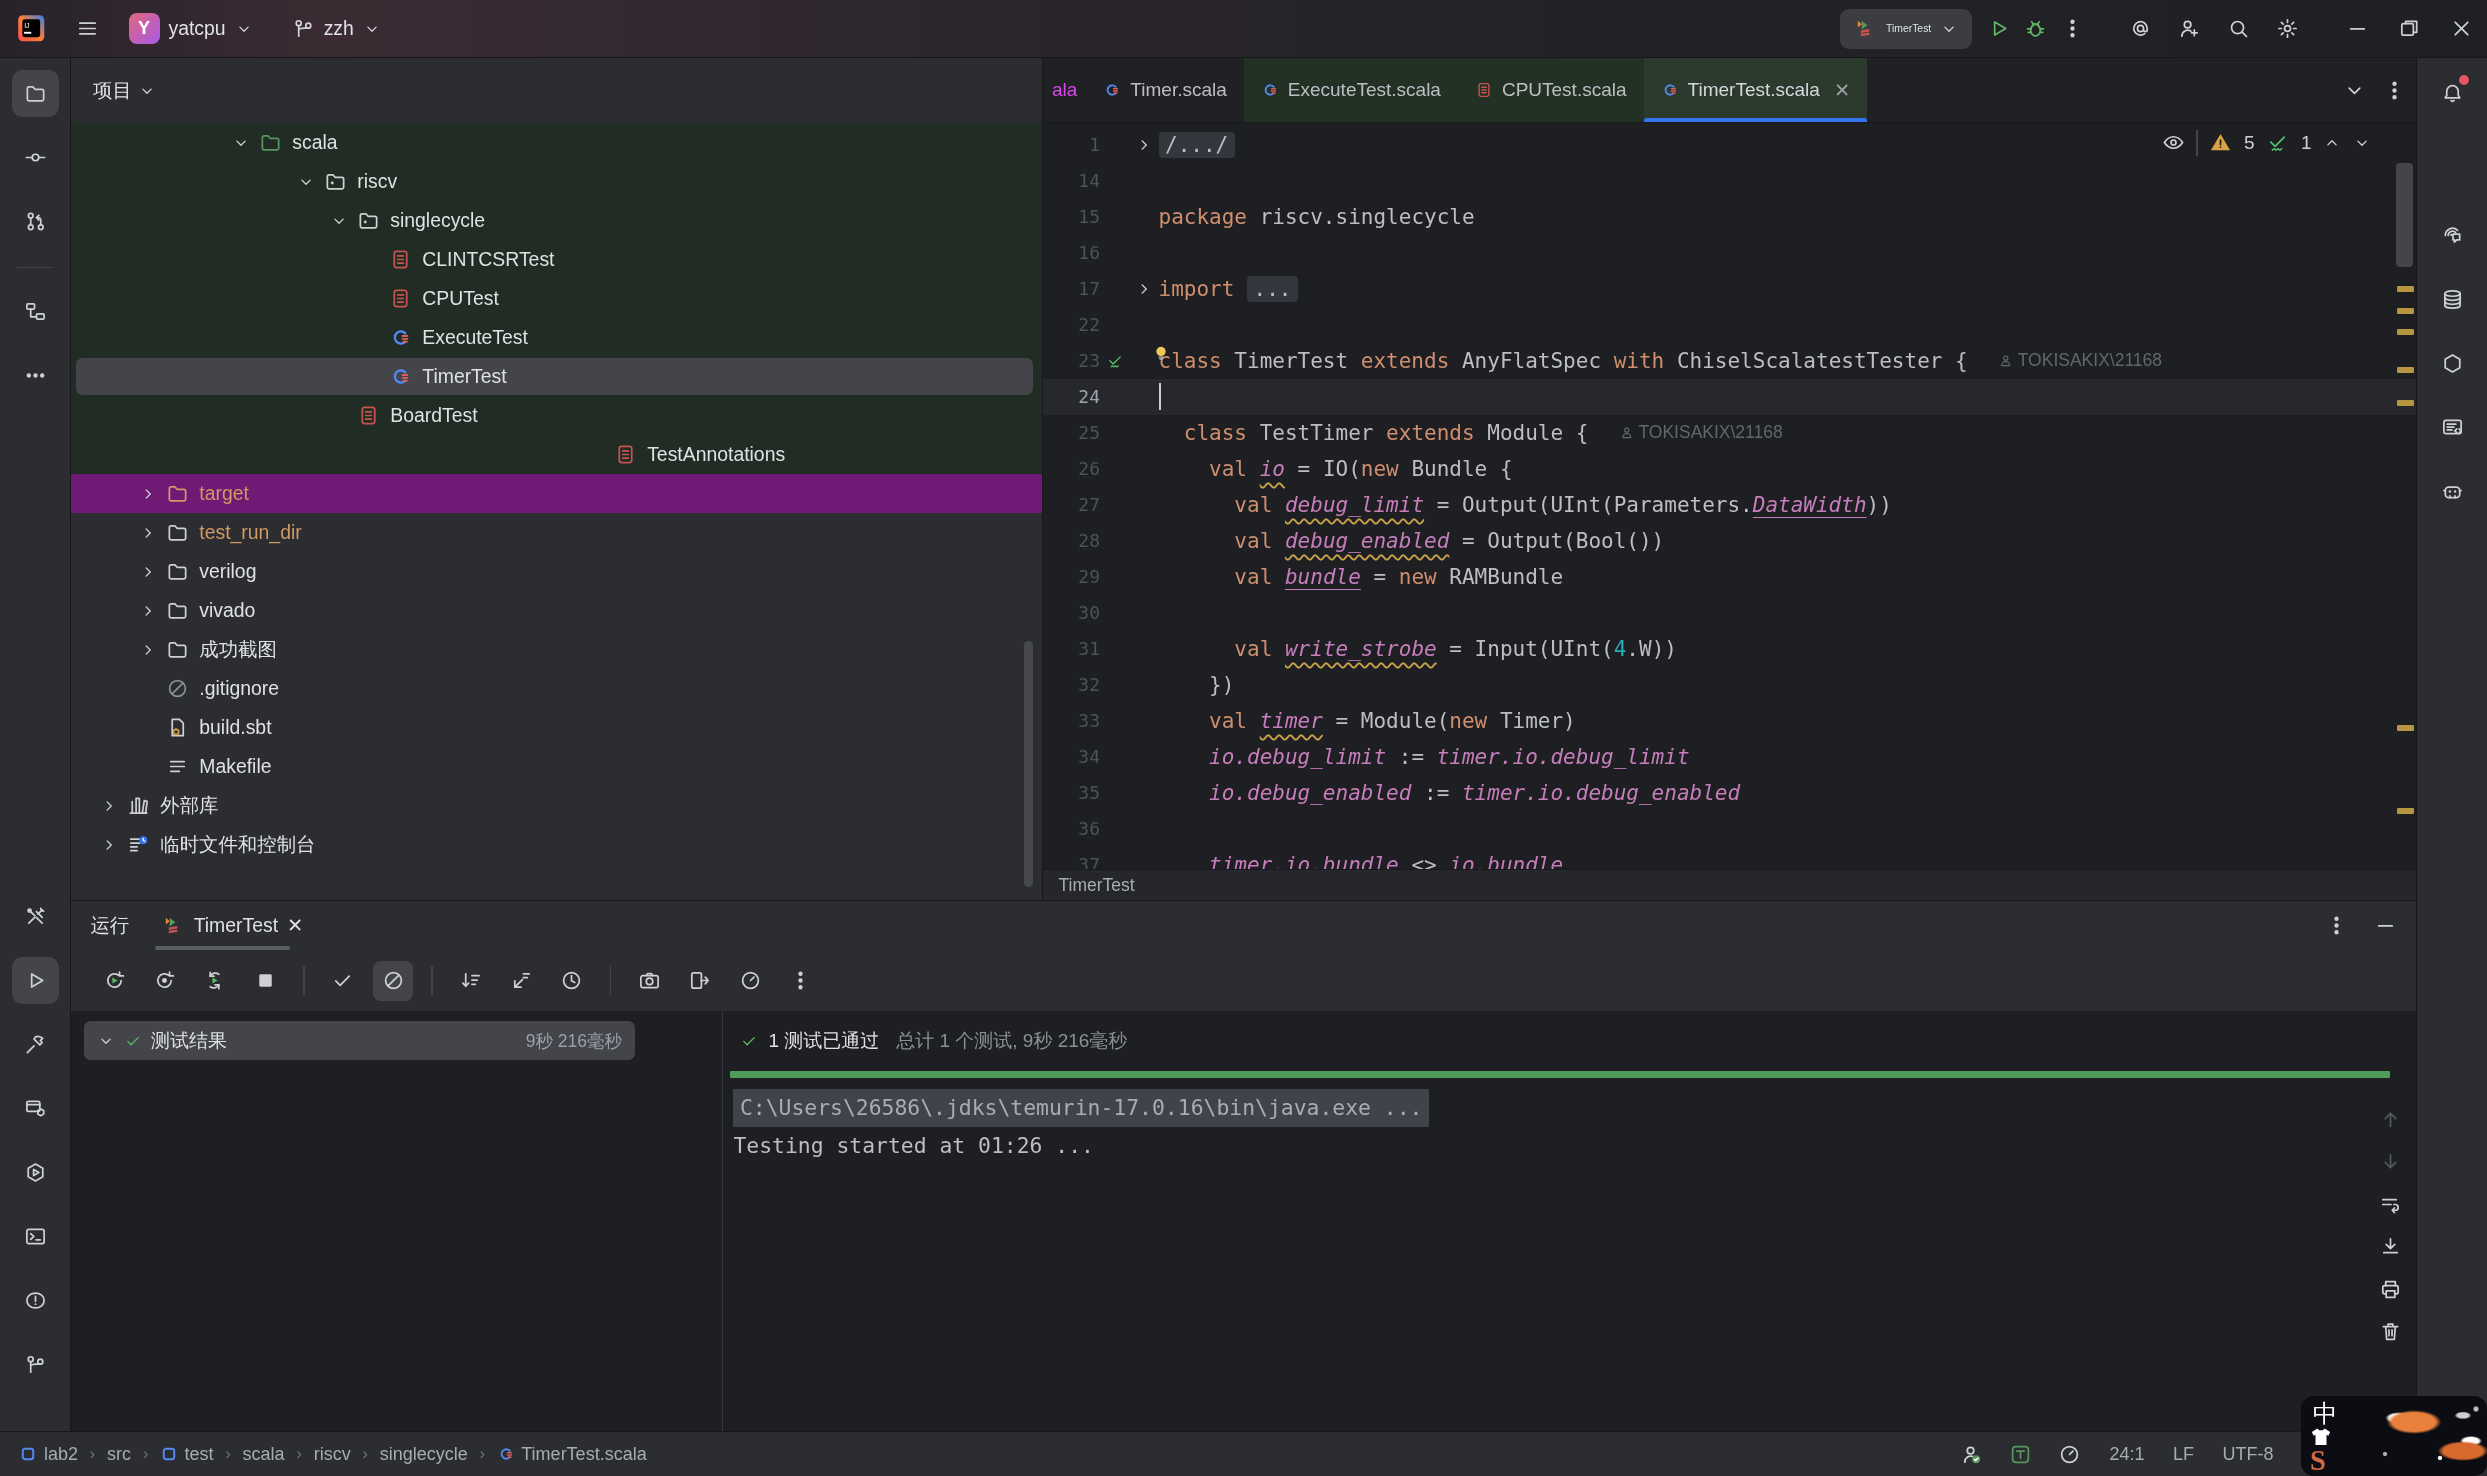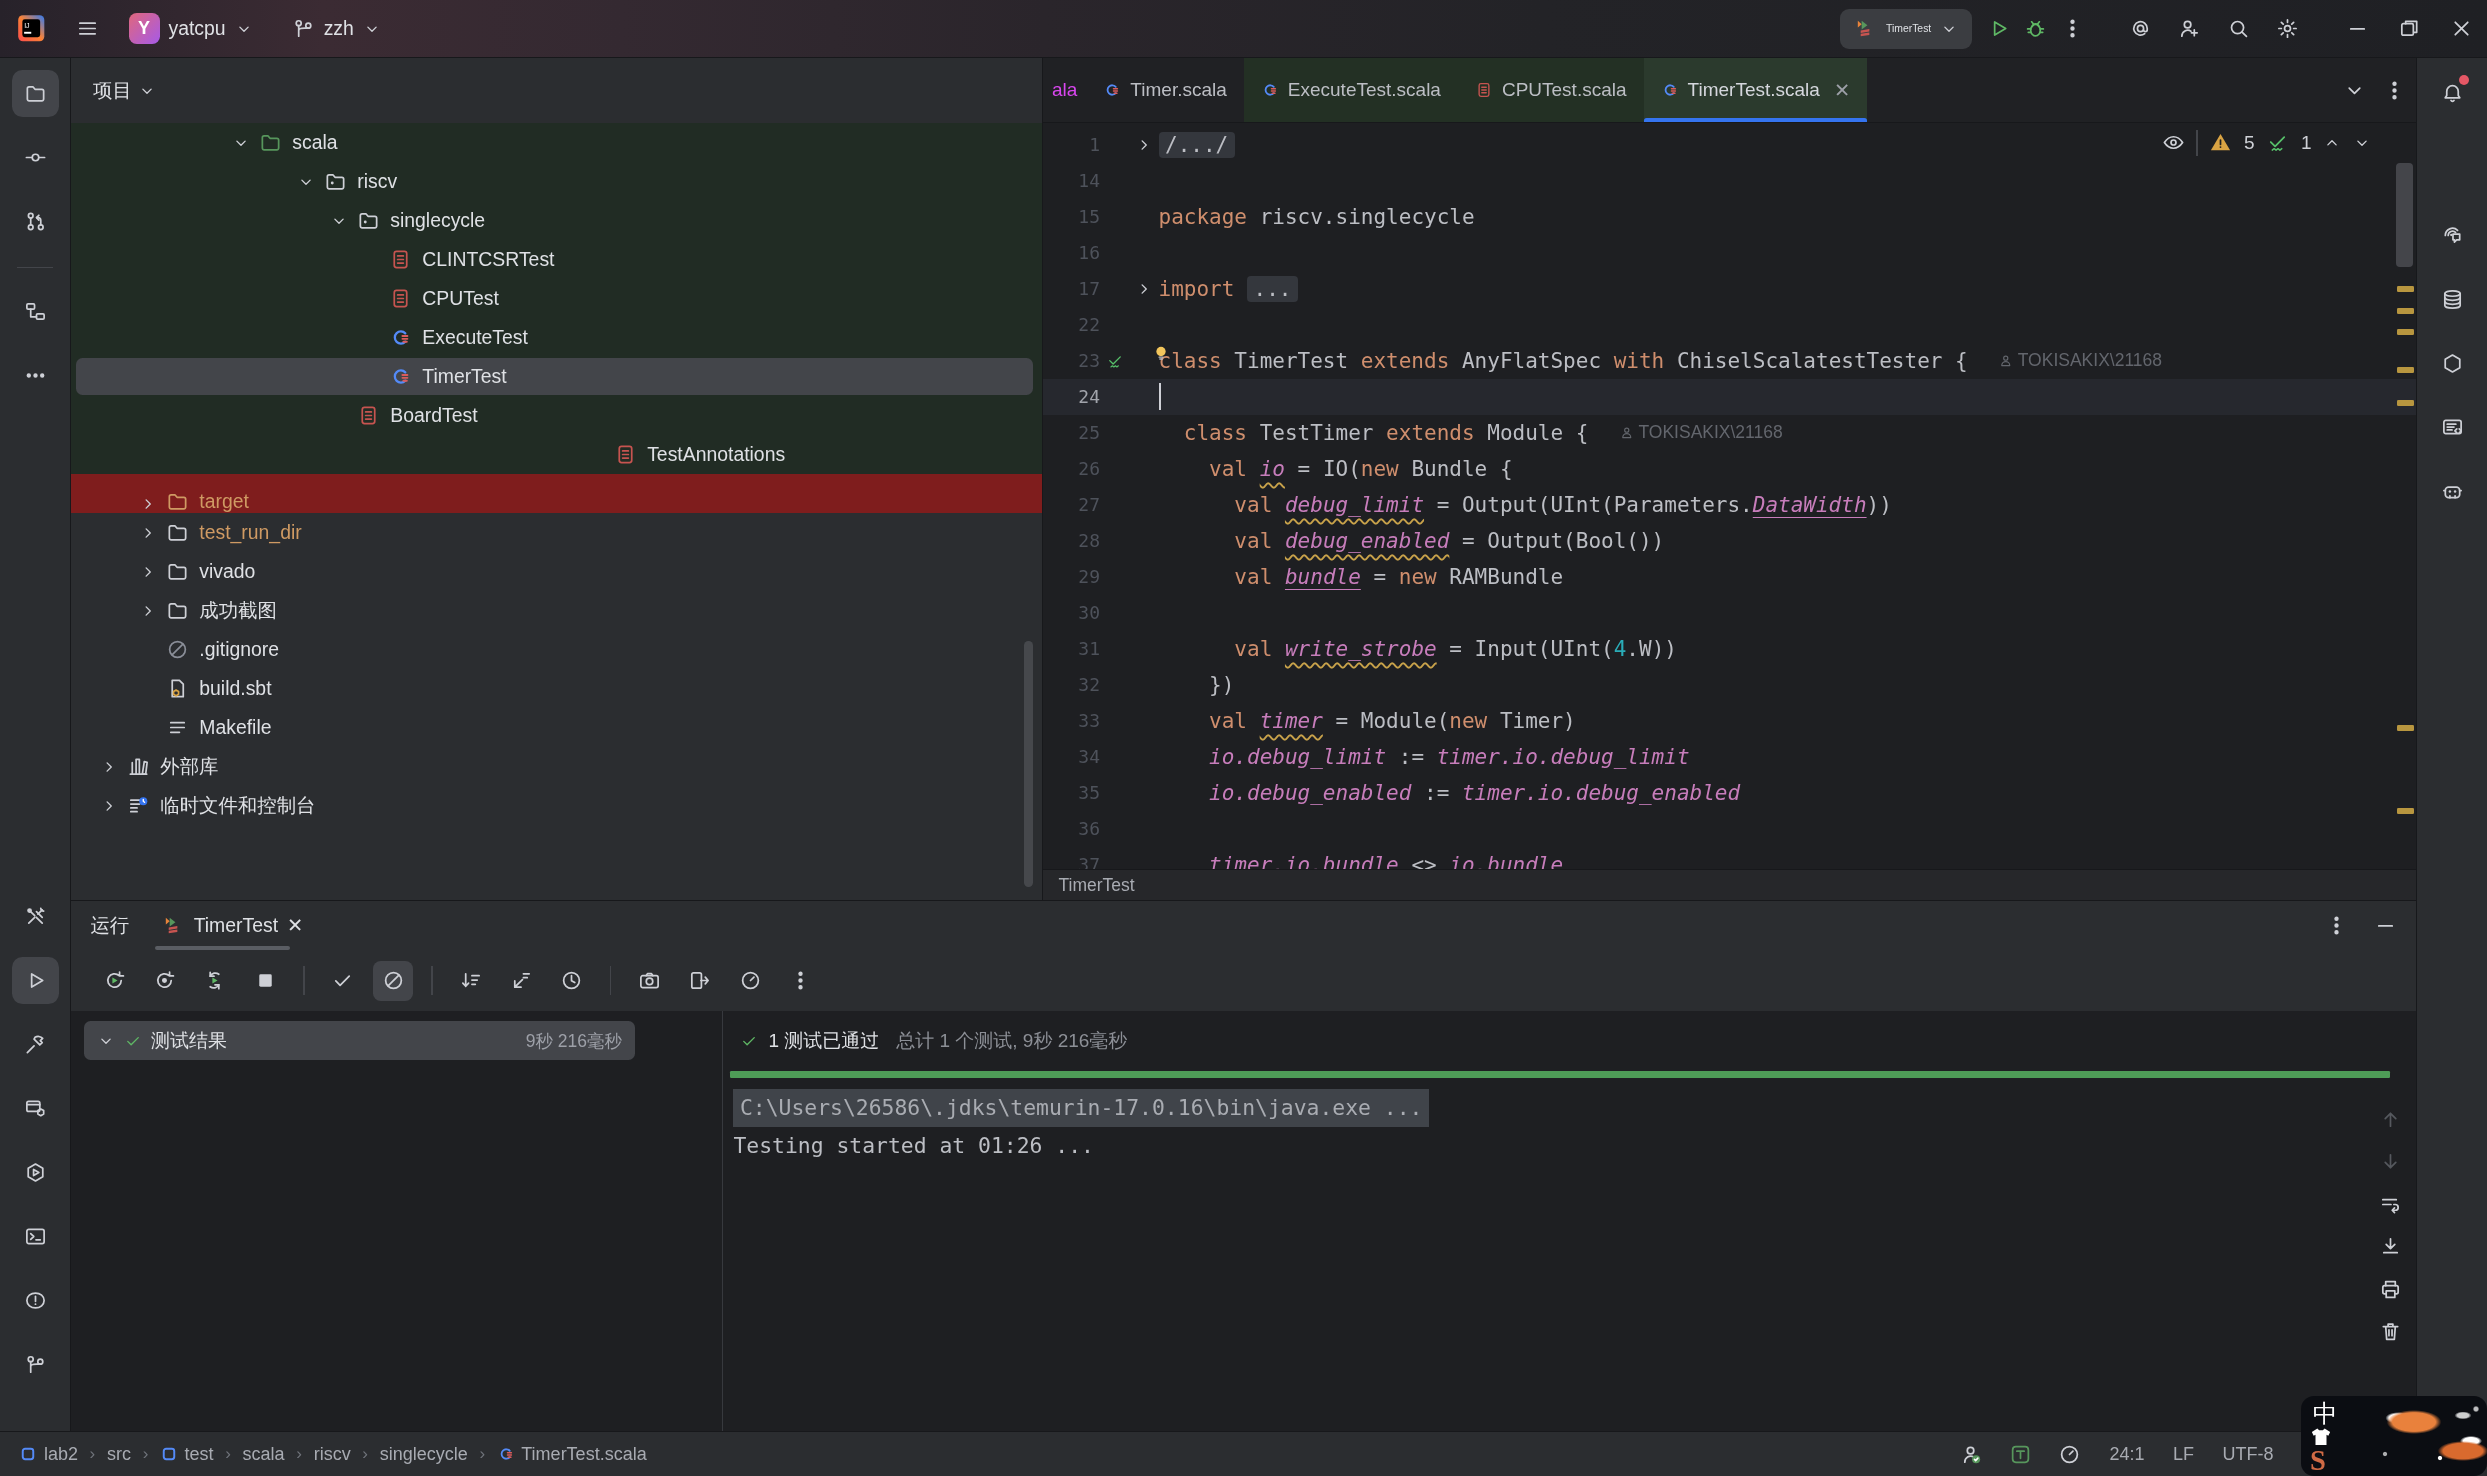--- a/index.html
+++ b/index.html
@@ -39,21 +39,21 @@
   .bar-divider{width:36px;height:1.3px;background:#43454a;margin:5.2px 0 19.4px 0;}
   .push-down{margin-top:auto;}
 
   
   #project{left:71px;top:58px;width:972px;height:842px;background:var(--panel);border-right:1.3px solid var(--line);overflow:hidden;}
   #project-header{height:65px;display:flex;align-items:center;padding-left:22px;gap:6.5px;font-size:19.4px;color:var(--text);}
   .trow{height:39px;display:flex;align-items:center;font-size:19.4px;color:var(--text);position:relative;}
   .trow .chev{width:30px;display:flex;justify-content:center;color:#9da0a8;flex:none;}
   .trow .ticon{width:28.5px;margin-right:7.8px;display:flex;justify-content:center;flex:none;}
   .trow.green{background:#212c24;}
-  .trow.amber{background:#7f1d1d;align-items:flex-end;}
+  .trow.amber{background:#701a75;}
   .trow.orangetext{color:#cf9a63;}
   .trow .selbg{position:absolute;left:5.2px;right:9px;top:0.6px;bottom:0.6px;background:#43454a;border-radius:6.5px;z-index:0;}
   .trow>*{z-index:1;}
   #tree-scroll{position:absolute;right:9px;top:583px;width:9px;height:246px;background:#55575c;border-radius:4.5px;opacity:.65;}
 
   
   #tabsbar{left:1043px;top:58px;width:1373px;height:65px;background:#202124;border-bottom:1.3px solid var(--line);
     display:flex;align-items:stretch;}
   .partial-tab{display:flex;align-items:center;padding:0 9px;color:#d946ef;font-size:19px;}
   .tab{display:flex;align-items:center;gap:9px;padding:0 17px;font-size:19px;color:#bcbec4;position:relative;}
@@ -569,20 +569,37 @@
             </svg>
           </span>
         </span>
         <span class="ticon">
           <span class="ic">
             <svg viewBox="0 0 24 24" fill="none" stroke="currentColor" stroke-width="1.8" stroke-linecap="round" stroke-linejoin="round">
               <path d="M3.5 7A1.8 1.8 0 0 1 5.3 5.2h4.2l2 2.4h7.2A1.8 1.8 0 0 1 20.5 9.4v8.4a1.8 1.8 0 0 1-1.8 1.8H5.3a1.8 1.8 0 0 1-1.8-1.8z"></path>
             </svg>
           </span>
         </span>
+        <span>verilog</span>
+      </div>
+      <div class="trow" style="padding-left: 62px;">
+        <span class="chev">
+          <span class="ic ic-sm">
+            <svg viewBox="0 0 24 24" fill="none" stroke="currentColor" stroke-width="1.8" stroke-linecap="round" stroke-linejoin="round">
+              <path d="m9.5 6.5 5.5 5.5-5.5 5.5"></path>
+            </svg>
+          </span>
+        </span>
+        <span class="ticon">
+          <span class="ic">
+            <svg viewBox="0 0 24 24" fill="none" stroke="currentColor" stroke-width="1.8" stroke-linecap="round" stroke-linejoin="round">
+              <path d="M3.5 7A1.8 1.8 0 0 1 5.3 5.2h4.2l2 2.4h7.2A1.8 1.8 0 0 1 20.5 9.4v8.4a1.8 1.8 0 0 1-1.8 1.8H5.3a1.8 1.8 0 0 1-1.8-1.8z"></path>
+            </svg>
+          </span>
+        </span>
         <span>vivado</span>
       </div>
       <div class="trow" style="padding-left: 62px;">
         <span class="chev">
           <span class="ic ic-sm">
             <svg viewBox="0 0 24 24" fill="none" stroke="currentColor" stroke-width="1.8" stroke-linecap="round" stroke-linejoin="round">
               <path d="m9.5 6.5 5.5 5.5-5.5 5.5"></path>
             </svg>
           </span>
         </span>

